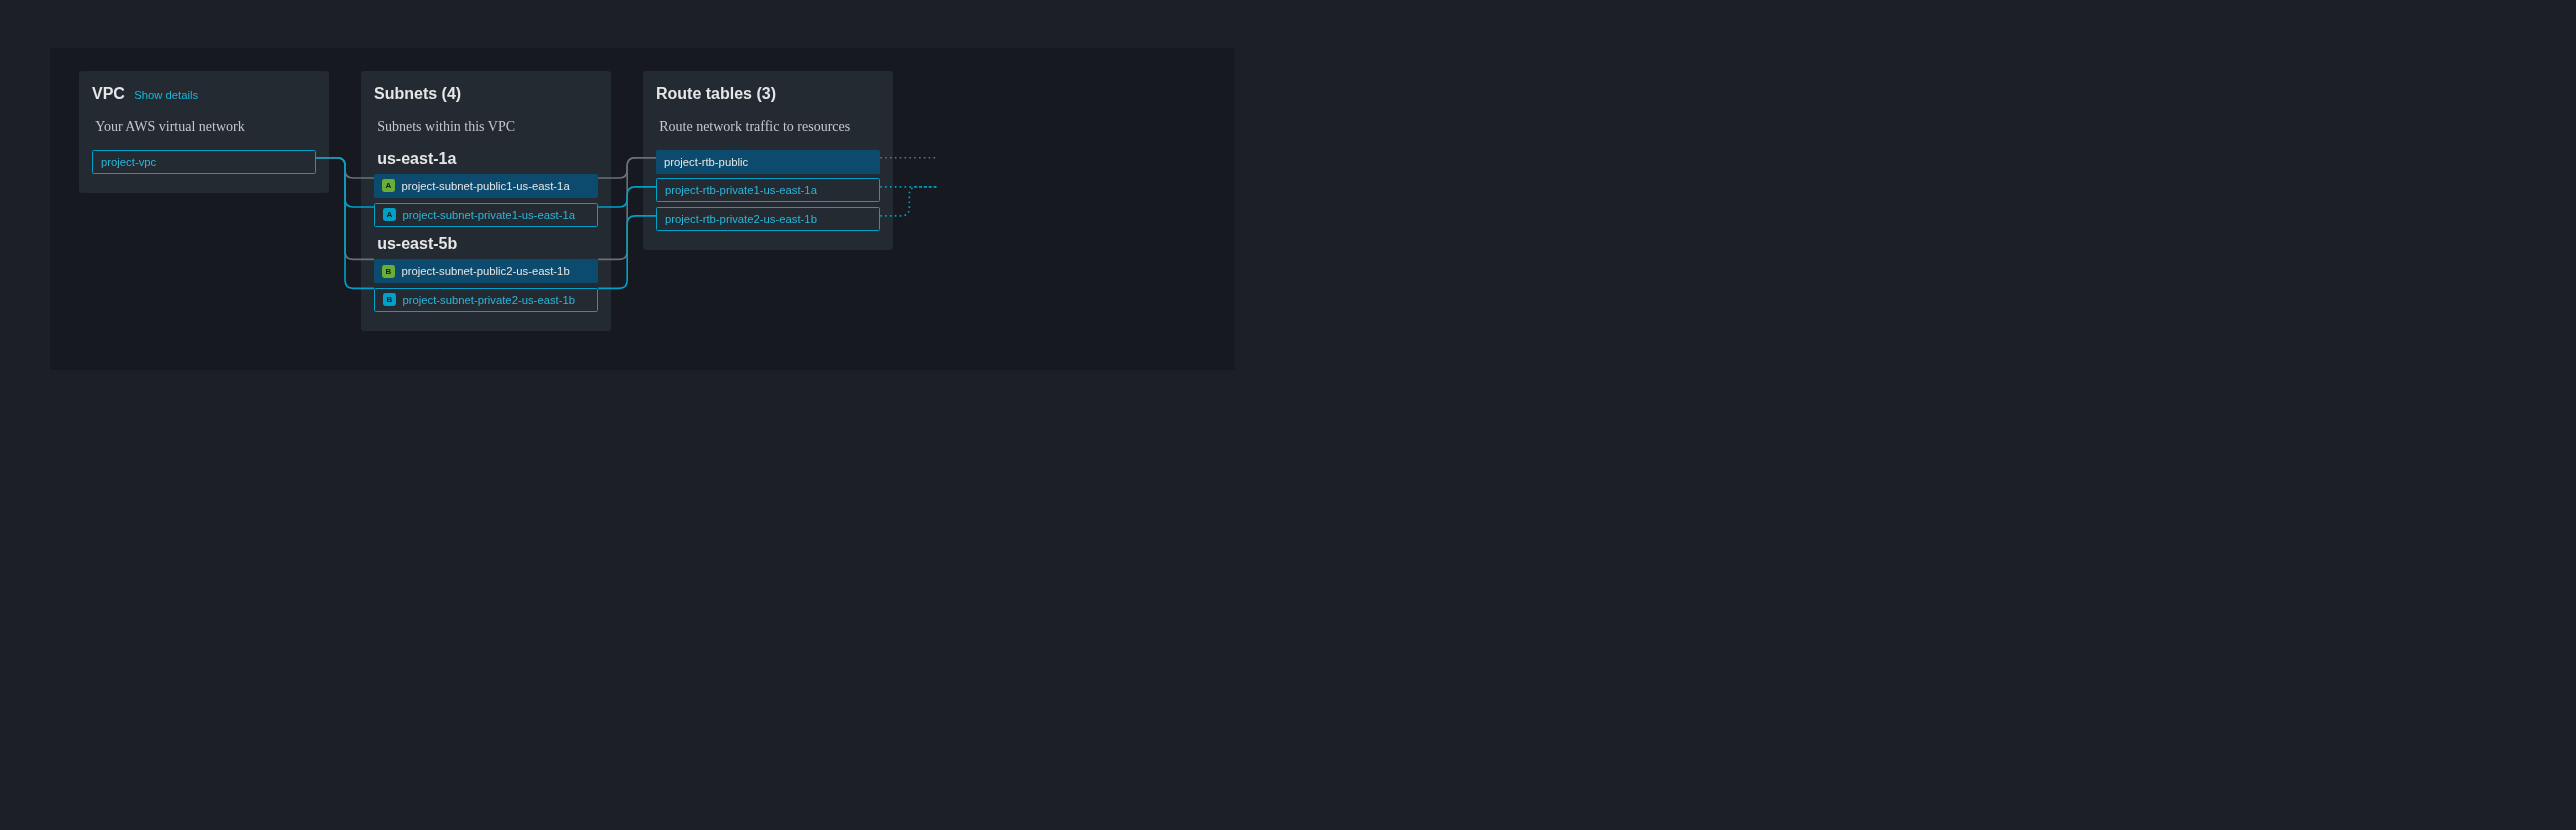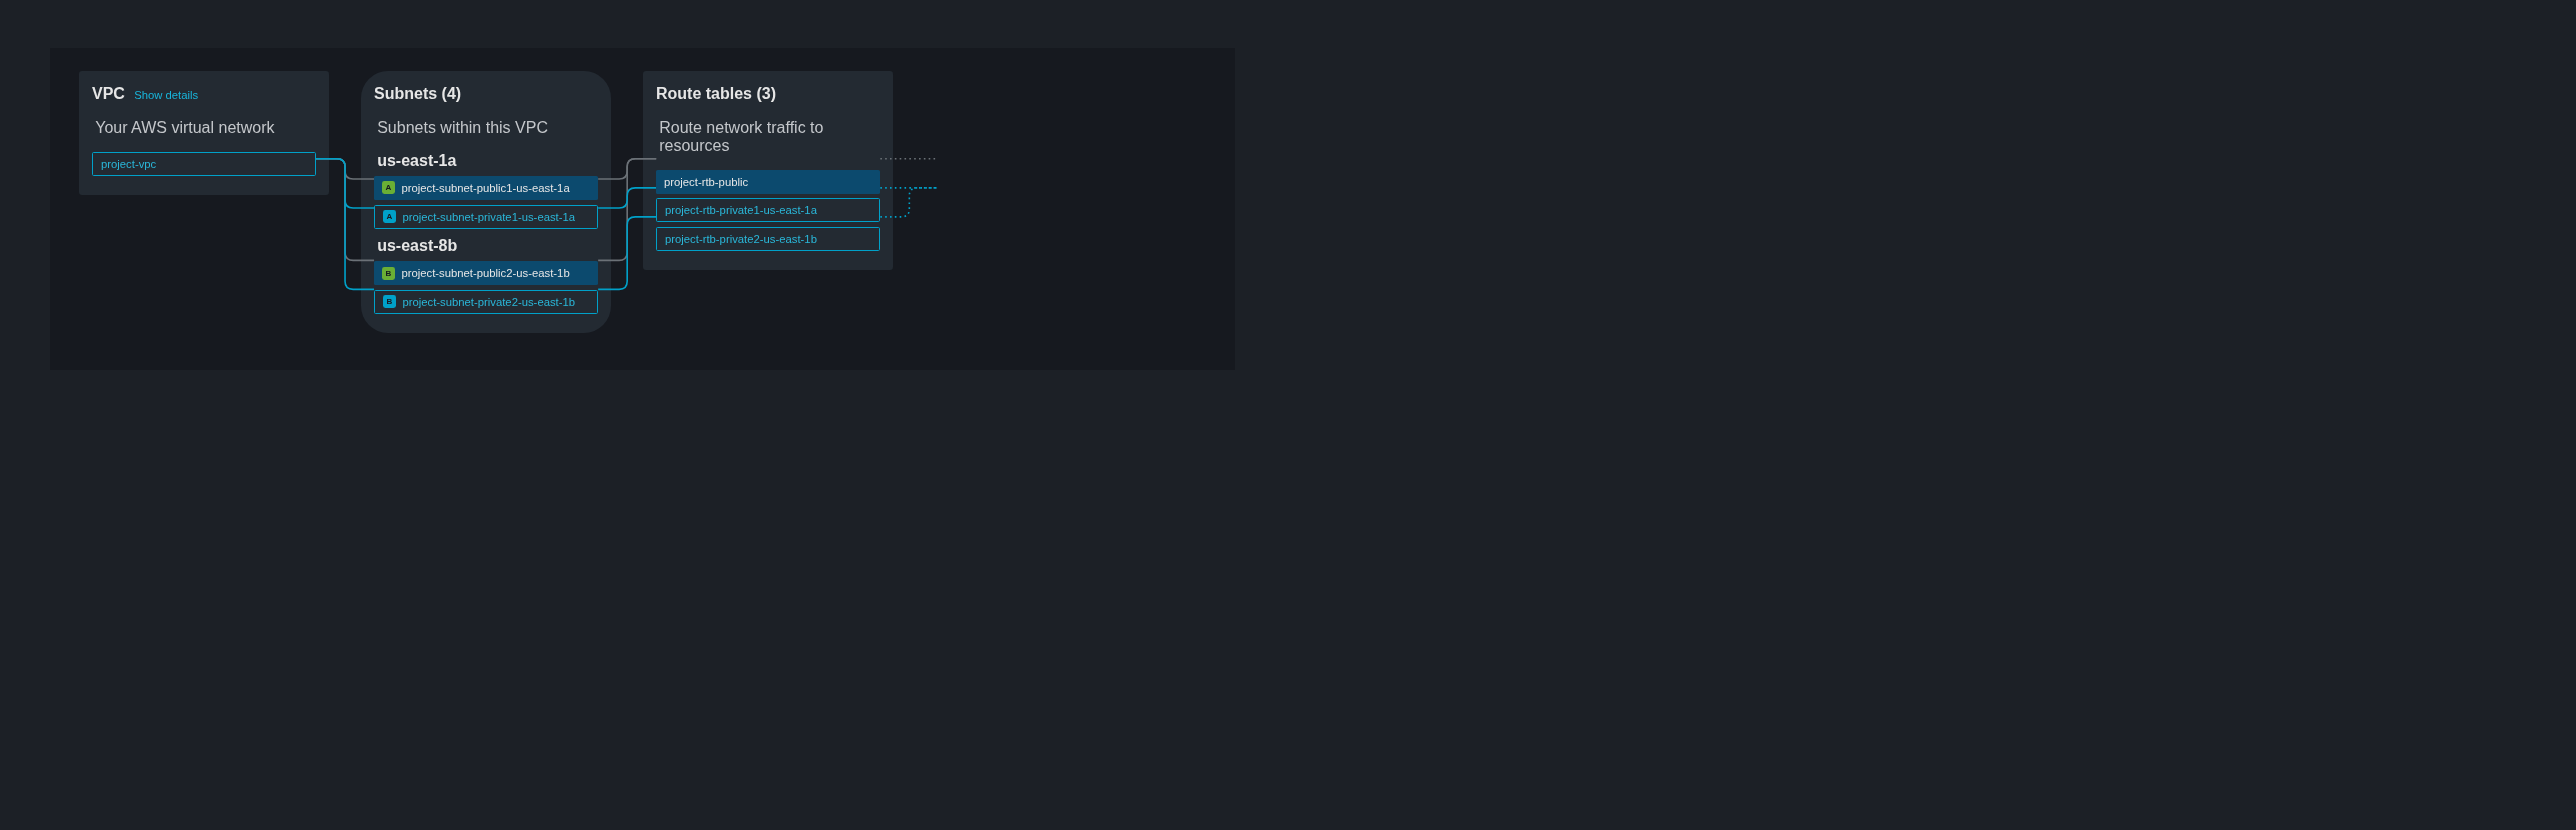--- a/index.html
+++ b/index.html
@@ -21,42 +21,43 @@
     display: flex;
     gap: 32px;
     align-items: flex-start;
   }
   .card {
     background: #232a32;
     border-radius: 3.2px;
     padding: 14.5px 13px 14.5px 13px;
   }
   .col-vpc   { width: 250px; }
-  .col-sub   { width: 250px; border-radius: 27px; }
+  .col-sub   { width: 250px; }
   .col-rtb   { width: 250px; }
   .col-net   { width: 250px; }
 
   .card-title {
     font-size: 16px;
     font-weight: 700;
     color: #e6e6e6;
     margin-bottom: 16px;
   }
   .card-title .link {
     font-size: 11.3px;
     font-weight: 400;
     color: #18b6dc;
     margin-left: 4.8px;
     cursor: pointer;
   }
   .card-sub {
-    font-size: 16px;
+    font-size: 14px;
     color: #c4c7cb;
     margin-bottom: 14.5px;
     margin-left: 3.2px;
+    font-family: Liberation Serif, serif;
   }
 
   .az-label {
     font-size: 16px;
     font-weight: 700;
     color: #e6e6e6;
     margin: 8px 0 6.4px 3.2px;
   }
 
   .item {
@@ -140,21 +141,21 @@
       <div class="az-label">us-east-1a</div>
       <div class="item dark" id="n-sub-pub1">
         <span class="badge green">A</span>
         <span>project-subnet-public1-us-east-1a</span>
       </div>
       <div class="item outline-teal" id="n-sub-priv1">
         <span class="badge teal">A</span>
         <span>project-subnet-private1-us-east-1a</span>
       </div>
 
-      <div class="az-label">us-east-8b</div>
+      <div class="az-label">us-east-5b</div>
       <div class="item dark" id="n-sub-pub2">
         <span class="badge green">B</span>
         <span>project-subnet-public2-us-east-1b</span>
       </div>
       <div class="item outline-teal" id="n-sub-priv2">
         <span class="badge teal">B</span>
         <span>project-subnet-private2-us-east-1b</span>
       </div>
     </div>
 

